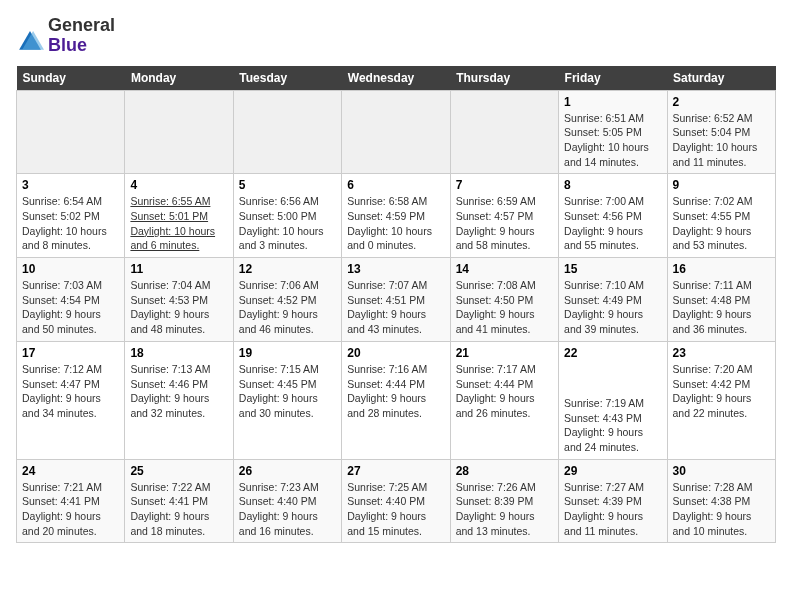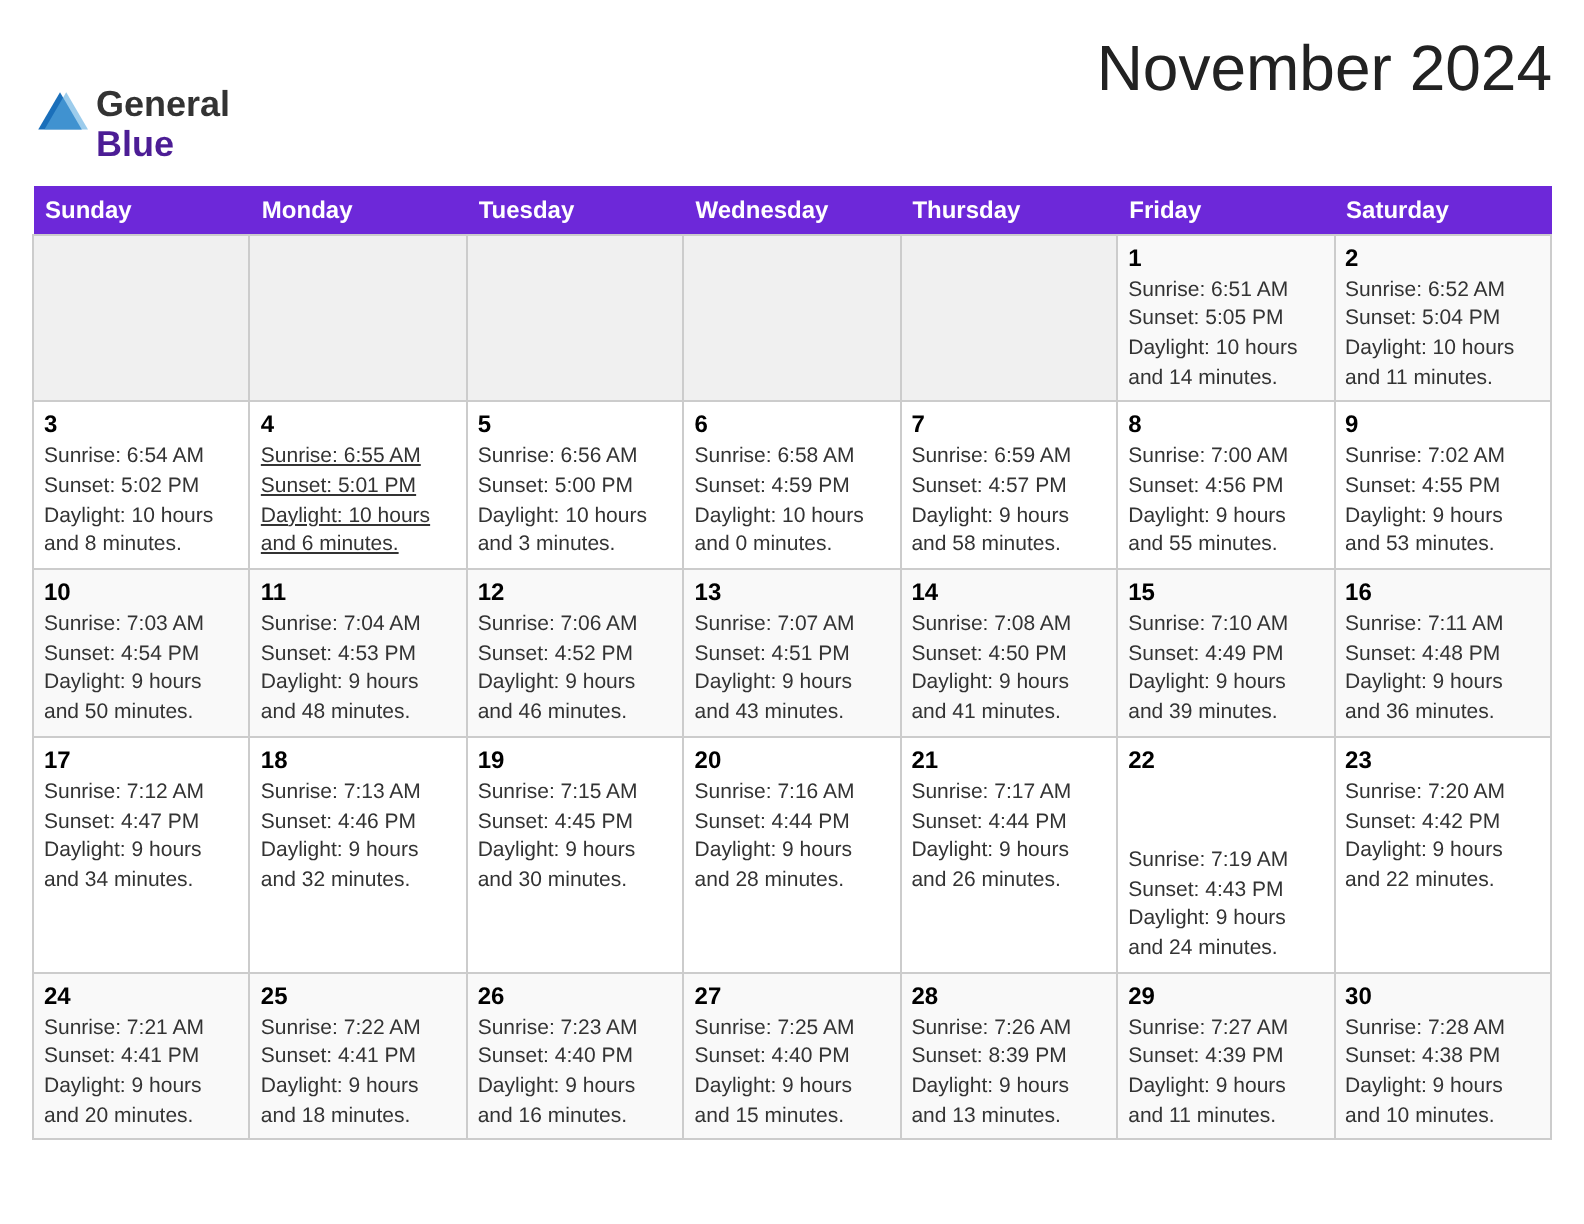--- a/index.html
+++ b/index.html
@@ -11,23 +11,22 @@
       padding: 16px;
     }
     .header {
       display: flex;
       justify-content: space-between;
       align-items: flex-start;
       margin-bottom: 10px;
     }
     .logo {
       display: flex;
-      align-items: flex-start;
+      align-items: flex-end;
       gap: 4px;
-      margin-top: 27px;
     }
     .logo-text {
       font-size: 18px;
       font-weight: bold;
       line-height: 1.1;
     }
     .logo-general { color: #333; }
     .logo-blue { color: #4c1d95; }
     .logo-icon {
       width: 28px;
@@ -44,21 +43,21 @@
     .subtitle {
       font-size: 14px;
       color: #555;
     }
     table {
       width: 100%;
       border-collapse: collapse;
       font-size: 11px;
     }
     thead tr th {
-      background: #6d28d9;
+      background: #404040;
       color: #fff;
       padding: 5px 6px;
       text-align: left;
       font-size: 12px;
       font-weight: bold;
     }
     tbody tr td {
       border: 1px solid #ccc;
       vertical-align: top;
       padding: 4px 5px;
@@ -95,21 +94,20 @@
     <svg class="logo-icon" viewBox="0 0 36 36">
       <polygon points="18,4 32,28 4,28" fill="#1a6fba"></polygon>
       <polygon points="22,4 36,28 8,28" fill="#5aaae0" opacity="0.6"></polygon>
     </svg>
     <div class="logo-text">
       <div class="logo-general">General</div>
       <div class="logo-blue">Blue</div>
     </div>
   </div>
   <div class="title-block">
-    <div class="month-title">November 2024</div>
   </div>
 </div>
 
 <table>
   <thead>
     <tr id="header-row">
         <th>Sunday</th>
         <th>Monday</th>
         <th>Tuesday</th>
         <th>Wednesday</th>

